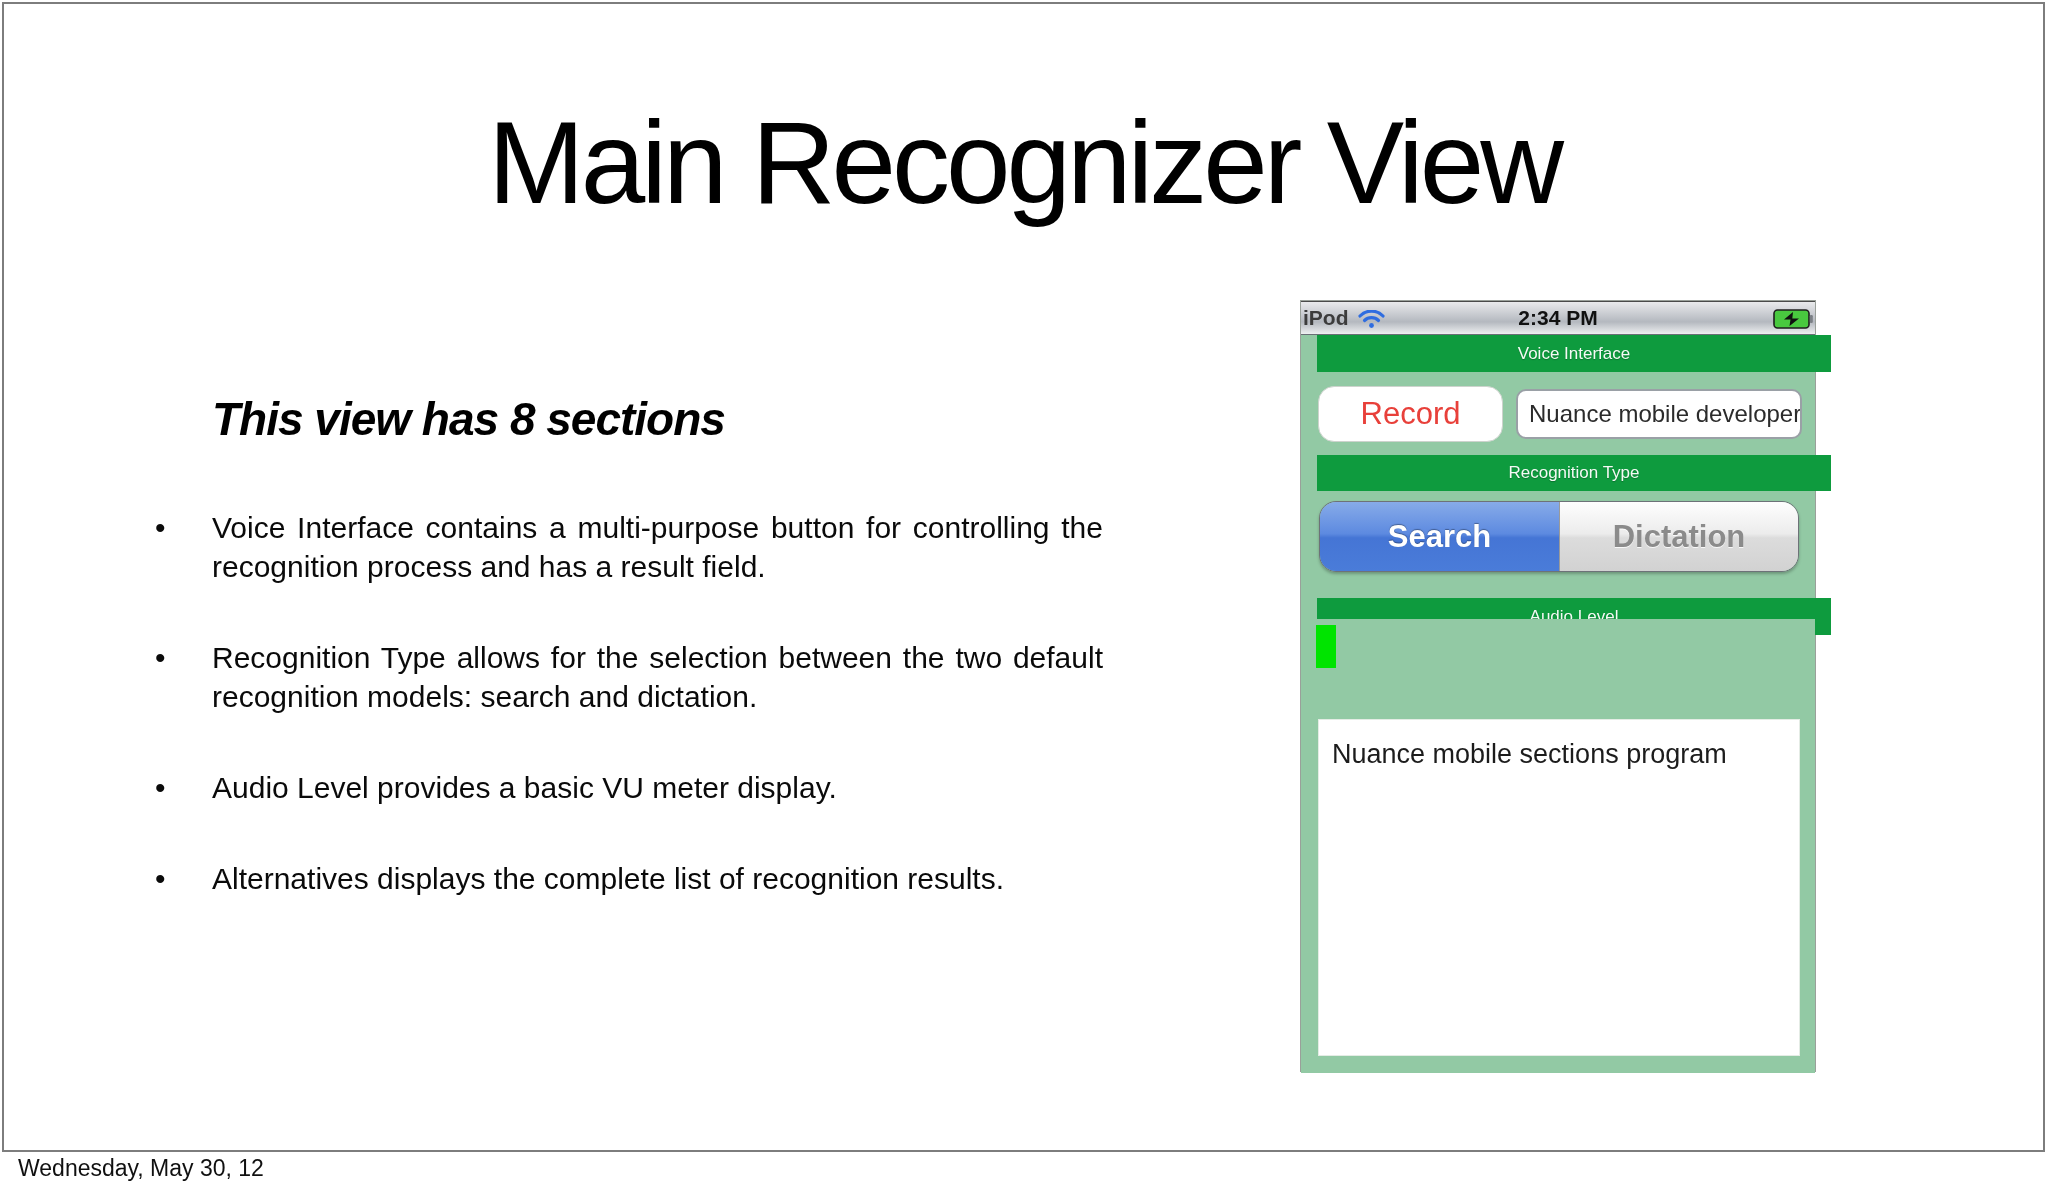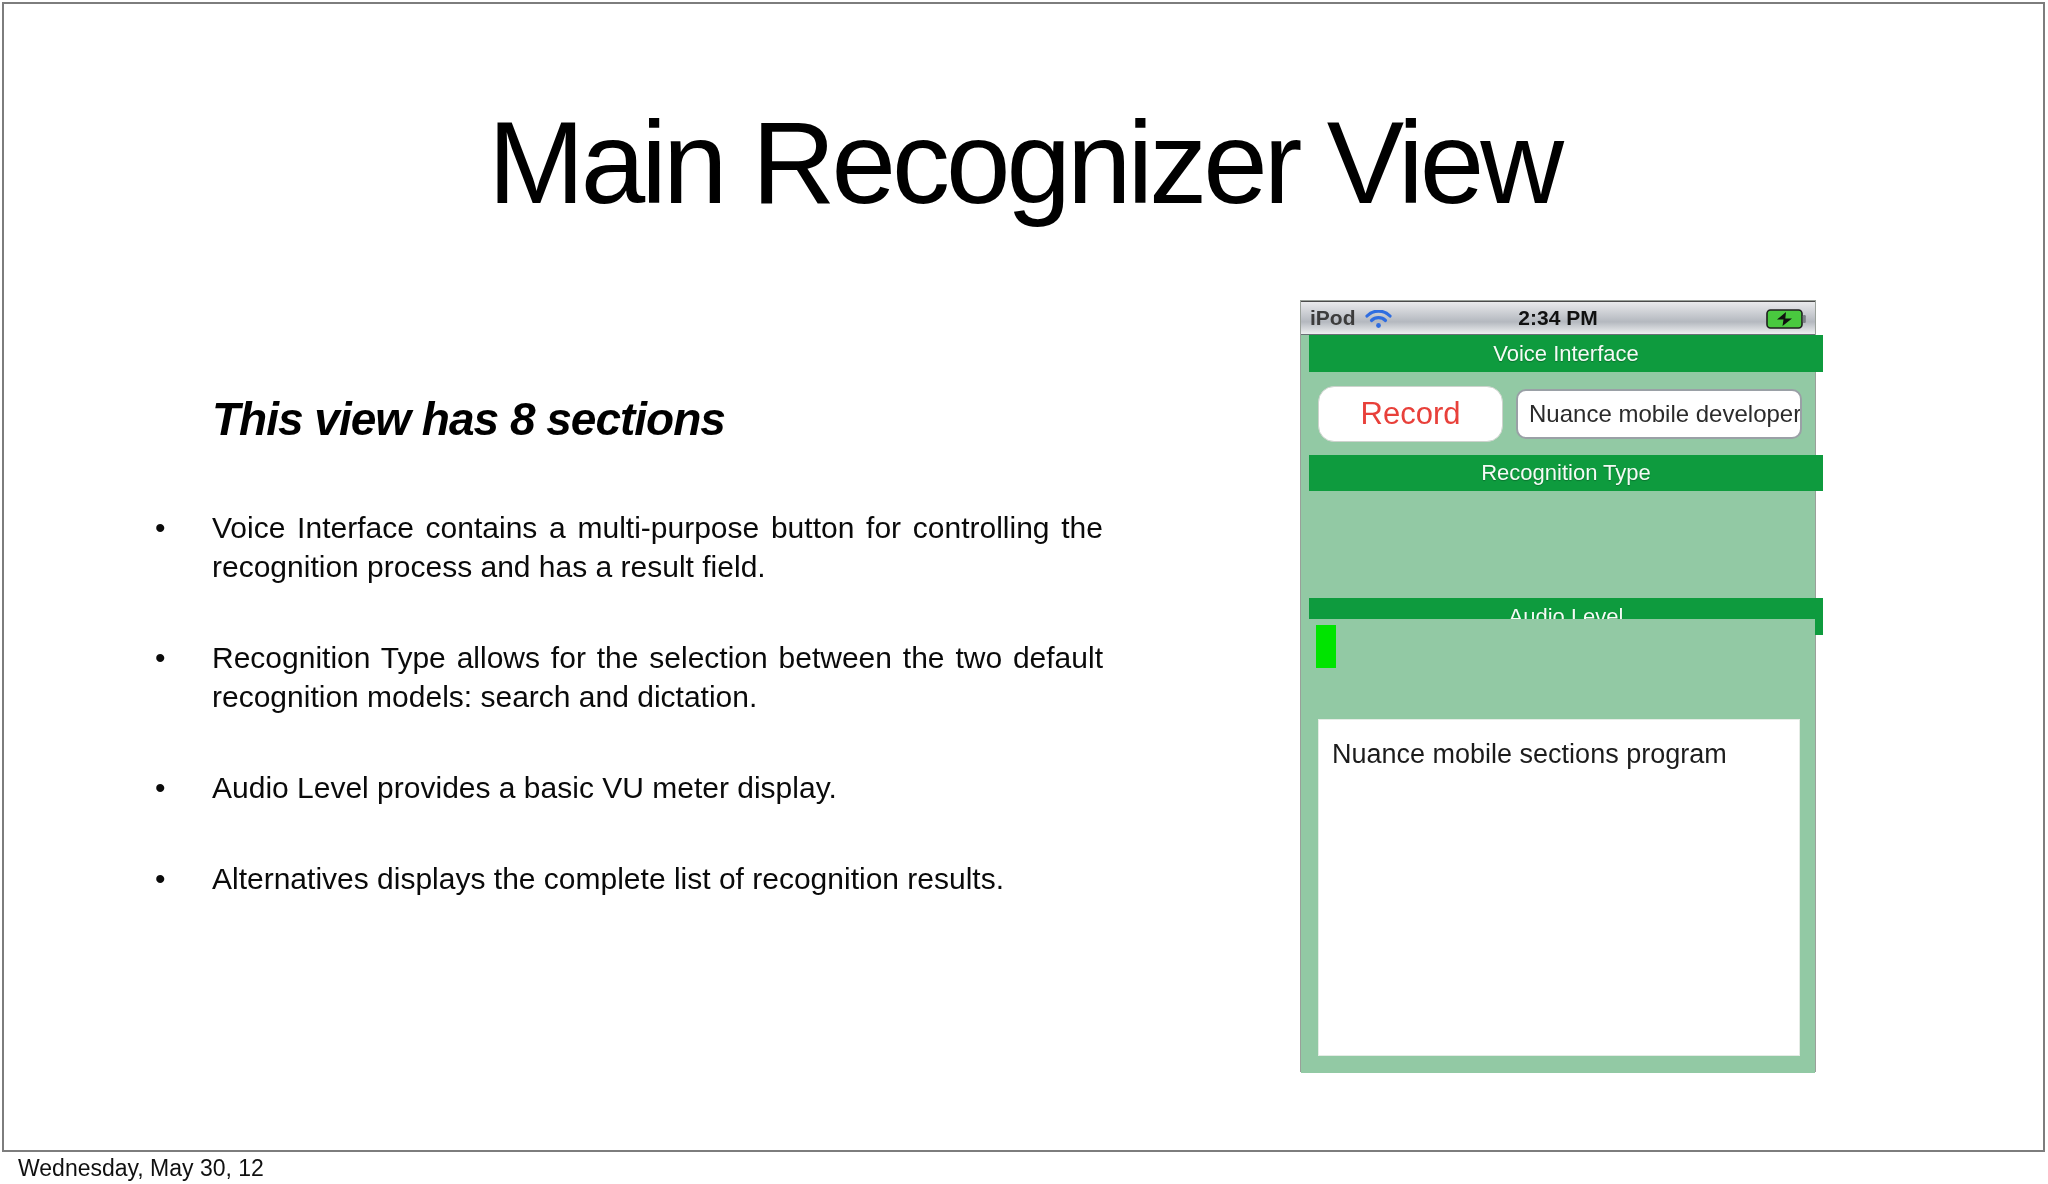--- a/index.html
+++ b/index.html
@@ -46,35 +46,35 @@
     position:absolute;left:1300px;top:300px;width:516px;height:772px;
     box-sizing:border-box;border:1px solid #9aa09a;
     background:#92c9a4;
   }
   .phone *{box-sizing:border-box;}
   .statusbar{
     position:absolute;left:0;top:0;width:100%;height:34px;
     background:linear-gradient(180deg,#e9eaec 0%,#b4b8bf 62%,#eef0f1 100%);
     border-top:1px solid #4a4a4a;
     border-bottom:1px solid #6a6f76;
-    display:flex;align-items:center;padding:0 9px;
+    display:flex;align-items:center;padding:0 2px;
   }
   .carrier{font-size:21px;font-weight:700;color:#3c3c3c;}
   .wifi{margin-left:9px;margin-top:2px;}
   .sb-time{
     position:absolute;left:0;width:100%;text-align:center;
     font-size:21px;font-weight:700;color:#111;
   }
   .battery{margin-left:auto;margin-top:1px;}
   .greenbar{
-    position:absolute;left:8px;width:100%;
+    position:absolute;left:16px;width:100%;
     background:#0e9b3e;
     color:#f4fbf5;
     display:flex;align-items:center;justify-content:center;
-    font-size:22px;font-weight:400;
+    font-size:17px;font-weight:400;
     text-shadow:0 1px 1px rgba(0,0,0,0.25);
   }
   .bar-voice{top:34px;height:37px;}
   .bar-recog{top:154px;height:36px;}
   .bar-audio{top:281px;height:37px;margin-top:16px;}
   .bar-alts{top:377px;height:36px;}
   .sec{position:absolute;left:0;width:100%;background:#92c9a4;}
   .sec1{top:71px;height:83px;}
   .sec2{top:190px;height:91px;}
   .sec3{top:318px;height:59px;}
@@ -173,20 +173,26 @@
 
   <div class="greenbar bar-voice">Voice Interface</div>
 
   <div class="sec sec1">
     <div class="record-btn">Record</div>
     <div class="result-field">Nuance mobile developer p…</div>
   </div>
 
   <div class="greenbar bar-recog">Recognition Type</div>
 
+  <div class="sec sec2">
+    <div class="segmented">
+      <div class="seg seg-search">Search</div>
+      <div class="seg seg-dictation">Dictation</div>
+    </div>
+  </div>
 
   <div class="greenbar bar-audio">Audio Level</div>
 
   <div class="sec sec3">
     <div class="vu-bar"></div>
   </div>
 
 
   <div class="sec sec4">
     <div class="listbox">

